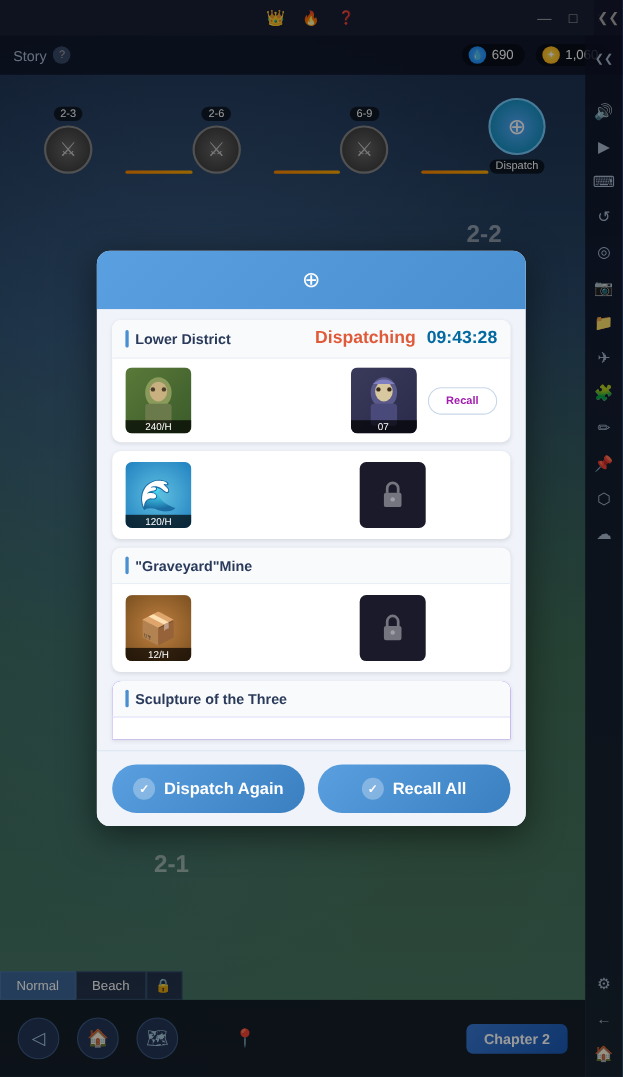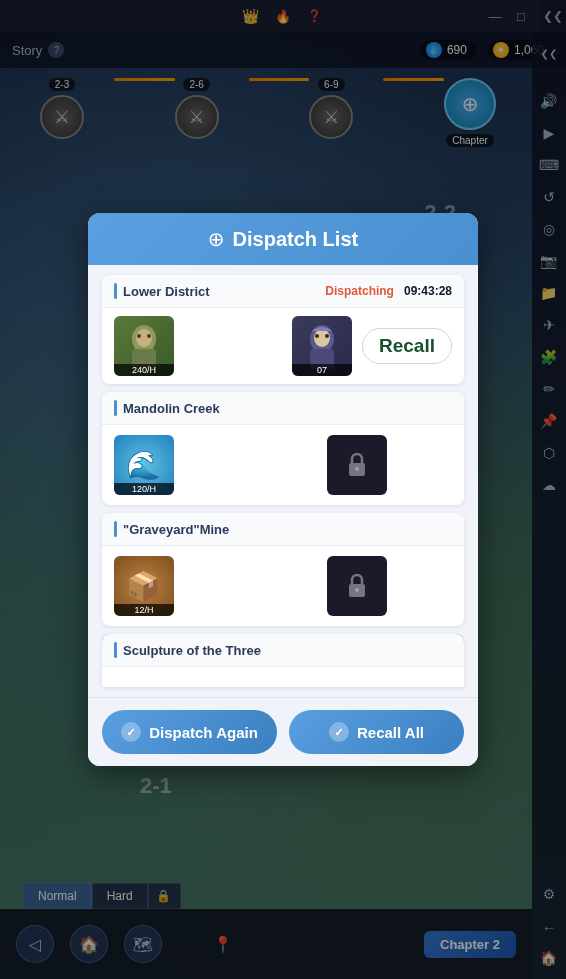--- a/index.html
+++ b/index.html
@@ -156,21 +156,21 @@
     .res-gold { background: radial-gradient(circle, #fd5, #fa0); }
 
     
     .stage-nodes {
       position: absolute;
       top: 78px;
       left: 40px;
       right: 40px;
       height: 80px;
       display: flex;
-      align-items: flex-start;
+      align-items: flex-end;
       gap: 0;
       z-index: 10;
     }
 
     .stage-node {
       display: flex;
       flex-direction: column;
       align-items: center;
       gap: 4px;
       margin-right: 30px;
@@ -420,27 +420,27 @@
 
     .section-bar {
       width: 3px;
       height: 16px;
       background: #4a8fd0;
       border-radius: 2px;
     }
 
     .section-status {
       color: #e05a3a;
-      font-size: 12px;
+      font-size: 16px;
       font-weight: bold;
     }
 
     .section-timer {
-      color: #0f172a;
-      font-size: 12px;
+      color: #0369a1;
+      font-size: 16px;
       font-weight: bold;
     }
 
     .section-content {
       display: flex;
       align-items: center;
       padding: 8px 12px;
       gap: 10px;
     }
 
@@ -492,22 +492,22 @@
       align-items: center;
       justify-content: flex-end;
       gap: 10px;
     }
 
     .recall-btn {
       background: #fff;
       border: 1.5px solid #c8d8ea;
       border-radius: 20px;
       padding: 6px 16px;
-      color: #14532d;
-      font-size: 19px;
+      color: #a21caf;
+      font-size: 10px;
       font-weight: bold;
       cursor: pointer;
     }
 
     
     .section-content-locked {
       display: flex;
       align-items: center;
       padding: 10px 12px;
       gap: 10px;
@@ -697,21 +697,21 @@
     <div class="stage-label">6-9</div>
     <div class="stage-circle">
       <span style="color:#ccc;font-size:18px;">⚔</span>
     </div>
   </div>
   <div class="stage-connector"></div>
   <div class="stage-node">
     <div class="stage-circle active" style="width:52px;height:52px;">
       <span style="color:#fff;font-size:20px;">⊕</span>
     </div>
-    <div class="stage-label">Chapter</div>
+    <div class="stage-label">Dispatch</div>
   </div>
 </div>
 
 <div class="right-sidebar">
   <div class="sidebar-icon" style="font-size:10px;">❮❮</div>
   <div style="height:10px;"></div>
   <div class="sidebar-icon">🔊</div>
   <div class="sidebar-icon">▶</div>
   <div class="sidebar-icon">⌨</div>
   <div class="sidebar-icon">↺</div>
@@ -723,44 +723,43 @@
   <div class="sidebar-icon">✏</div>
   <div class="sidebar-icon">📌</div>
   <div class="sidebar-icon">⬡</div>
   <div class="sidebar-icon">☁</div>
   <div style="flex:1;"></div>
   <div class="sidebar-icon">⚙</div>
   <div class="sidebar-icon">←</div>
   <div class="sidebar-icon">🏠</div>
 </div>
 
-<div class="bottom-mode-bar" style="left:0;padding-left:23px;">
+<div class="bottom-mode-bar" style="left:0;">
   <div class="mode-btn active">Normal</div>
-  <div class="mode-btn">Hard</div>
+  <div class="mode-btn">Beach</div>
   <div class="mode-lock">🔒</div>
 </div>
 
 <div class="bottom-hud">
   <div class="bottom-nav-btn">◁</div>
   <div class="bottom-nav-btn">🏠</div>
   <div class="bottom-nav-btn">🗺</div>
   <div style="margin-left:30px;display:flex;align-items:center;">
     <div style="width:30px;height:38px;display:flex;align-items:center;justify-content:center;color:#aad;">
       <span>📍</span>
     </div>
   </div>
   <button class="bottom-chapter-btn">Chapter 2</button>
 </div>
 
 <div class="modal-overlay">
   <div class="dispatch-modal">
 
     <div class="modal-header">
       <span class="modal-title-icon">⊕</span>
-      <span class="modal-title-text">Dispatch List</span>
     </div>
 
     <div class="modal-body">
 
       <div class="dispatch-section">
         <div class="section-header">
           <div class="section-title">
             <div class="section-bar"></div>
             <span>Lower District</span>
           </div>
@@ -798,26 +797,20 @@
               </div>
               <div class="char-label">07</div>
             </div>
             <button class="recall-btn">Recall</button>
           </div>
         </div>
       </div>
 
 
       <div class="dispatch-section">
-        <div class="section-header">
-          <div class="section-title">
-            <div class="section-bar"></div>
-            <span>Mandolin Creek</span>
-          </div>
-        </div>
         <div class="section-content-locked">
           <div class="dispatch-item-thumb">
             <div class="item-bg-water">🌊</div>
             <div class="item-label">120/H</div>
           </div>
           <div style="flex:1;"></div>
           <div class="locked-slot">
             <div class="lock-icon-wrapper">
               <svg width="22" height="26" viewBox="0 0 22 26">
                 <rect x="3" y="11" width="16" height="13" rx="2" fill="rgba(255,255,255,0.4)"></rect>

